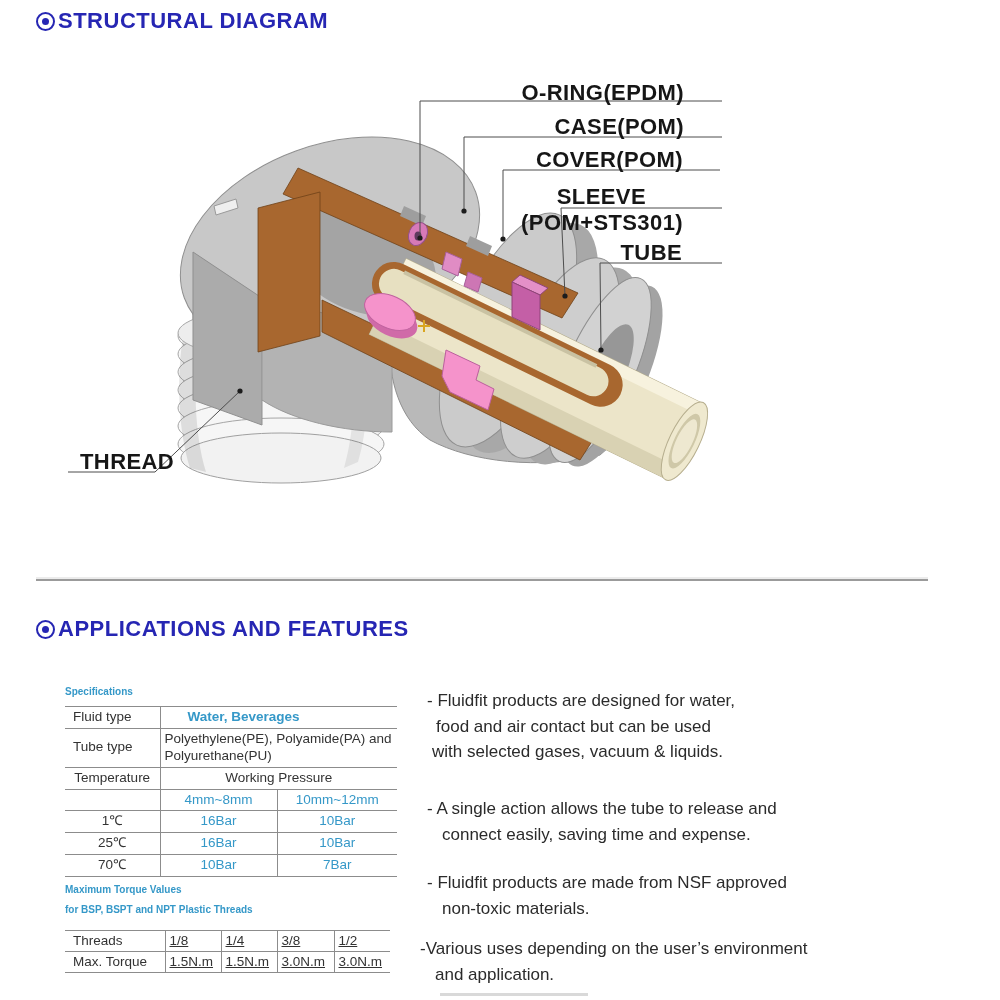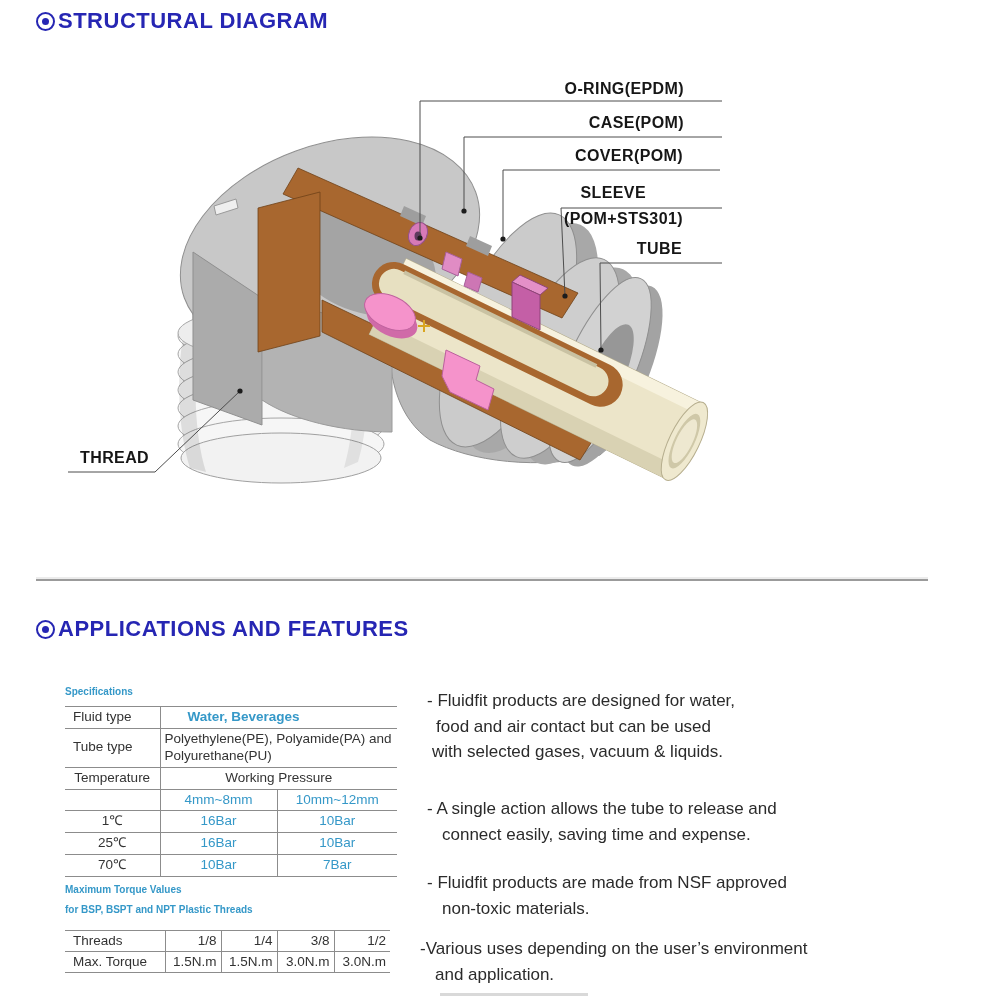--- a/index.html
+++ b/index.html
@@ -6,40 +6,40 @@
   .page{position:relative;width:964px;height:1000px;background:#fff;overflow:hidden;
         font-family:"Liberation Sans", sans-serif;color:#222;}
   
   .sec-head{position:absolute;display:flex;align-items:center;gap:3px;
             color:#2626b3;font-weight:bold;font-size:22px;letter-spacing:.5px;white-space:nowrap;}
   .bullseye{display:inline-block;width:15px;height:15px;border:2.5px solid #2626b3;border-radius:50%;
             position:relative;flex:0 0 auto;}
   .bullseye::after{content:"";position:absolute;left:50%;top:50%;width:7px;height:7px;margin:-3.5px 0 0 -3.5px;
             background:#2626b3;border-radius:50%;}
   
-  .dlabel{position:absolute;font-size:16px;font-weight:bold;color:#161616;letter-spacing:.4px;white-space:nowrap;}
+  .dlabel{position:absolute;font-size:22px;font-weight:bold;color:#161616;letter-spacing:.4px;white-space:nowrap;}
   .dlabel.right{text-align:right;}
   
   .divider-light{position:absolute;left:36px;right:36px;top:577px;height:2px;background:#ececec;}
   .divider-dark{position:absolute;left:36px;right:36px;top:579px;height:2px;background:#9b9b9b;}
   .bottom-frag{position:absolute;left:440px;top:993px;width:148px;height:3px;background:#d9d9d9;}
   
   .blue-sub{position:absolute;color:#3598c8;font-weight:bold;font-size:10px;white-space:nowrap;}
   table.spec{position:absolute;left:65px;top:706px;border-collapse:collapse;table-layout:fixed;width:332px;
              font-size:13.5px;color:#333;}
   table.spec td{border-top:1px solid #8c8c8c;border-bottom:1px solid #8c8c8c;padding:2px 4px;line-height:1.25;}
   table.spec td.lab{text-align:left;padding-left:8px;}
   table.spec td.cen{text-align:center;}
   table.spec td.vsep{border-left:1px solid #8c8c8c;}
   table.spec td.blue, table.torq td.blue{color:#3598c8;}
   table.torq{position:absolute;left:65px;top:930px;border-collapse:collapse;table-layout:fixed;width:325px;
              font-size:13.5px;color:#333;}
   table.torq td{border-top:1px solid #8c8c8c;border-bottom:1px solid #8c8c8c;padding:2px 4px;line-height:1.2;}
   table.torq td.lab{text-align:left;padding-left:8px;}
-  table.torq td.cen{text-align:right;}
+  table.torq td.cen{text-align:left;text-decoration:underline;}
   table.torq td.vsep{border-left:1px solid #8c8c8c;}
   
   .feature{position:absolute;left:427px;font-size:17px;color:#2b2b2b;line-height:25.5px;white-space:nowrap;}
   .feature .ind-a{padding-left:9px;}
   .feature .ind-b{padding-left:5px;}
   .feature .ind-c{padding-left:15px;}
   .diagram-svg{position:absolute;left:0;top:0;}
 </style>
 </head>
 <body>

